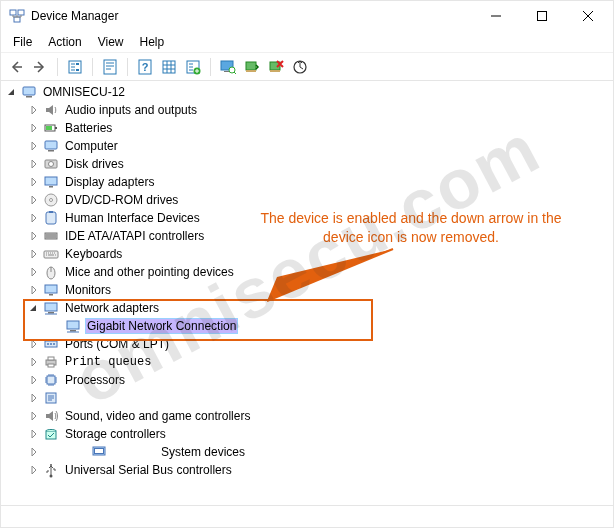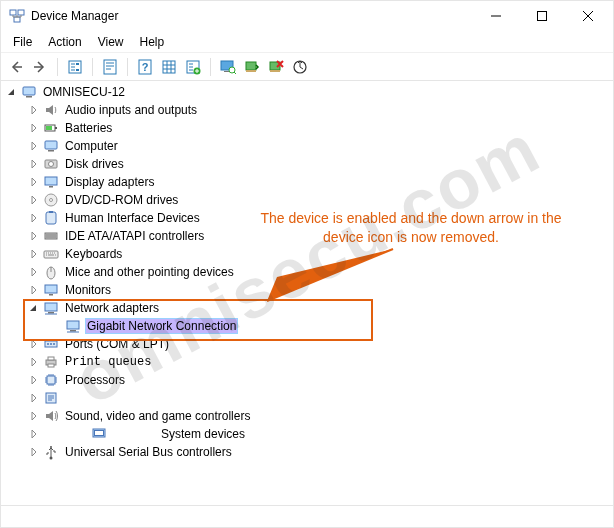--- a/index.html
+++ b/index.html
@@ -462,20 +462,37 @@
                   <span class="dicon">
                     <svg width="16" height="16" viewBox="0 0 16 16">
                       <path d="M3 6h3l4-3v10l-4-3H3z" fill="#888"></path>
                       <path d="M12 5c1 1 1 5 0 6M13 3c2 2 2 8 0 10" stroke="#888" fill="none"></path>
                     </svg>
                   </span>
                   <span class="label">Sound, video and game controllers</span>
                 </div>
               </li>
               <li>
+                <div class="row" style="padding-left: 26px;">
+                  <span class="twist">
+                    <svg width="10" height="10" viewBox="0 0 10 10">
+                      <path d="M3 1l4 4-4 4z" fill="none" stroke="#888"></path>
+                    </svg>
+                  </span>
+                  <span class="dicon">
+                    <svg width="16" height="16" viewBox="0 0 16 16">
+                      <rect x="3" y="5" width="10" height="8" fill="#cfe" stroke="#288"></rect>
+                      <path d="M3 5c0-2 10-2 10 0" fill="#cfe" stroke="#288"></path>
+                      <path d="M5 9l2 2 4-4" stroke="#288" fill="none"></path>
+                    </svg>
+                  </span>
+                  <span class="label">Storage controllers</span>
+                </div>
+              </li>
+              <li>
                 <div class="row" style="padding-left: 26px; gap: 48px;">
                   <span class="twist">
                     <svg width="10" height="10" viewBox="0 0 10 10">
                       <path d="M3 1l4 4-4 4z" fill="none" stroke="#888"></path>
                     </svg>
                   </span>
                   <span class="dicon">
                     <svg width="16" height="16" viewBox="0 0 16 16">
                       <rect x="2" y="3" width="12" height="8" fill="#bcdcfb" stroke="#4a76b8"></rect>
                       <rect x="3.5" y="4.5" width="9" height="5" fill="#fff" stroke="#4a76b8"></rect>

